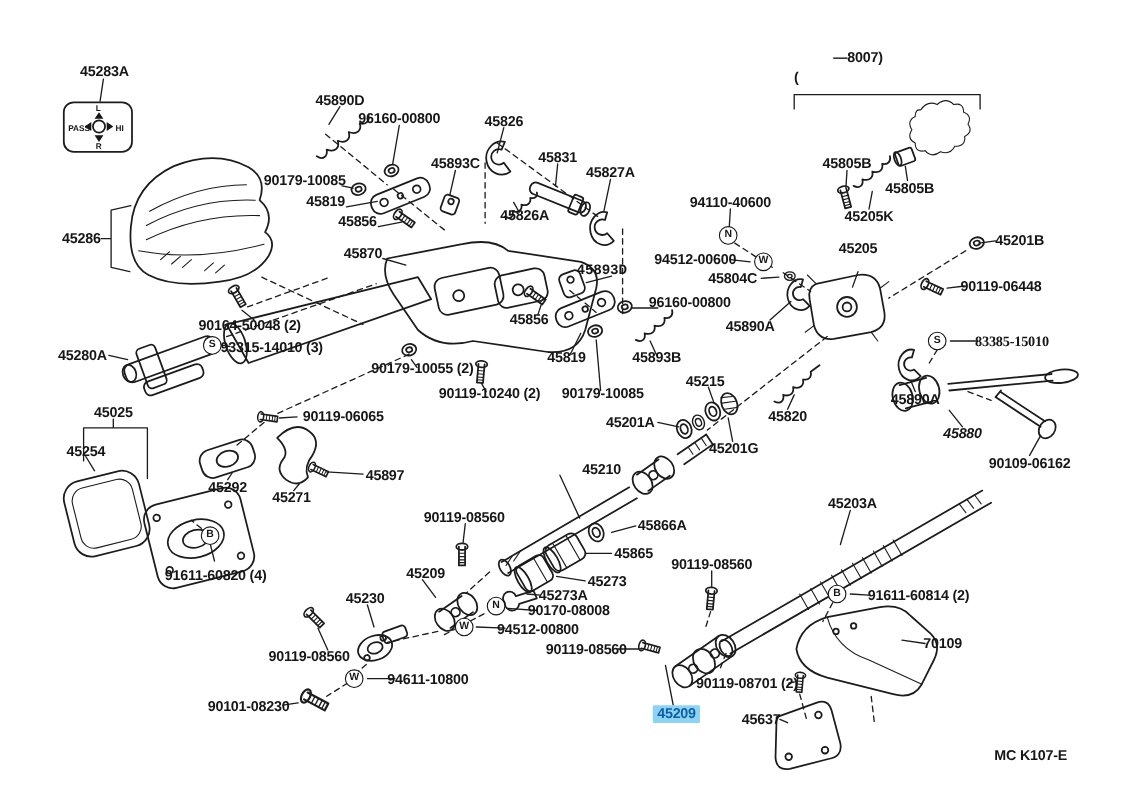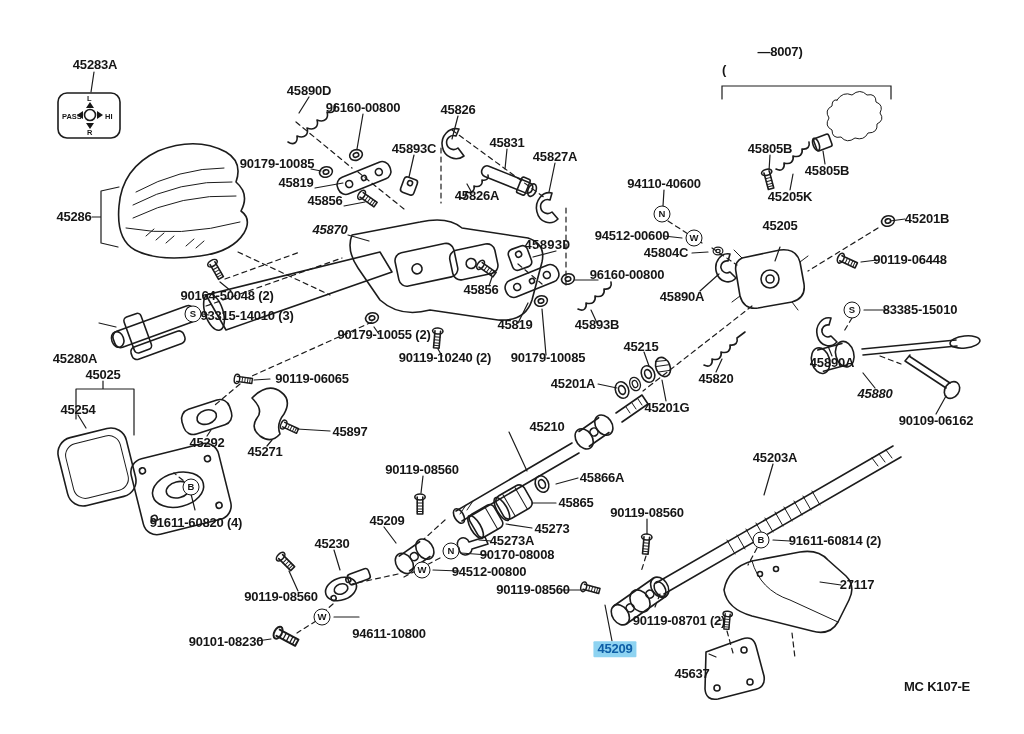--- a/index.html
+++ b/index.html
@@ -361,80 +361,80 @@
       <div class="lbl" style="left: 309px; top: 91px;">45890D</div>
       <div class="lbl" style="left: 363px; top: 108px;">96160-00800</div>
       <div class="lbl" style="left: 277px; top: 164px;">90179-10085</div>
       <div class="lbl" style="left: 296px; top: 183px;">45819</div>
       <div class="lbl" style="left: 325px; top: 201px;">45856</div>
       <div class="lbl" style="left: 414px; top: 149px;">45893C</div>
       <div class="lbl" style="left: 458px; top: 110px;">45826</div>
       <div class="lbl" style="left: 507px; top: 143px;">45831</div>
       <div class="lbl" style="left: 477px; top: 196px;">45826A</div>
       <div class="lbl" style="left: 555px; top: 157px;">45827A</div>
-      <div class="lbl" style="left: 330px; top: 230px; font-style: italic;">45870</div>
+      <div class="lbl" style="left: 330px; top: 230px;">45870</div>
       <div class="lbl" style="left: 547px; top: 246px; font-family: Liberation Mono, monospace;">45893D</div>
       <div class="lbl" style="left: 627px; top: 275px;">96160-00800</div>
       <div class="lbl" style="left: 481px; top: 290px;">45856</div>
       <div class="lbl" style="left: 515px; top: 325px;">45819</div>
       <div class="lbl" style="left: 597px; top: 325px;">45893B</div>
       <div class="lbl" style="left: 384px; top: 335px;">90179-10055 (2)</div>
       <div class="lbl" style="left: 445px; top: 358px;">90119-10240 (2)</div>
       <div class="lbl" style="left: 548px; top: 358px;">90179-10085</div>
       <div class="lbl" style="left: 227px; top: 296px;">90164-50048 (2)</div>
       <div class="lbl" style="left: 247px; top: 316px;">93315-14010 (3)</div>
-      <div class="lbl" style="left: 75px; top: 323px; margin-top: 36px;">45280A</div>
+      <div class="lbl" style="left: 75px; top: 323px;">45280A</div>
       <div class="lbl" style="left: 103px; top: 375px;">45025</div>
       <div class="lbl" style="left: 78px; top: 410px;">45254</div>
       <div class="lbl" style="left: 312px; top: 379px;">90119-06065</div>
       <div class="lbl" style="left: 207px; top: 443px;">45292</div>
       <div class="lbl" style="left: 265px; top: 452px;">45271</div>
       <div class="lbl" style="left: 350px; top: 432px;">45897</div>
       <div class="lbl" style="left: 196px; top: 523px;">91611-60820 (4)</div>
       <div class="lbl" style="left: 724px; top: 70px;">(</div>
       <div class="lbl" style="left: 780px; top: 52px;">—8007)</div>
       <div class="lbl" style="left: 770px; top: 149px;">45805B</div>
       <div class="lbl" style="left: 827px; top: 171px;">45805B</div>
       <div class="lbl" style="left: 790px; top: 197px;">45205K</div>
       <div class="lbl" style="left: 664px; top: 184px;">94110-40600</div>
       <div class="lbl" style="left: 632px; top: 236px;">94512-00600</div>
       <div class="lbl" style="left: 666px; top: 253px;">45804C</div>
       <div class="lbl" style="left: 780px; top: 226px;">45205</div>
       <div class="lbl" style="left: 682px; top: 297px;">45890A</div>
       <div class="lbl" style="left: 927px; top: 219px;">45201B</div>
       <div class="lbl" style="left: 910px; top: 260px;">90119-06448</div>
-      <div class="lbl" style="left: 920px; top: 310px;">83385-15010</div>
+      <div class="lbl" style="left: 920px; top: 310px; font-family: Liberation Serif, serif;">83385-15010</div>
       <div class="lbl" style="left: 641px; top: 347px;">45215</div>
       <div class="lbl" style="left: 716px; top: 379px;">45820</div>
       <div class="lbl" style="left: 832px; top: 363px;">45890A</div>
       <div class="lbl" style="left: 875px; top: 394px; font-style: italic;">45880</div>
       <div class="lbl" style="left: 936px; top: 421px;">90109-06162</div>
       <div class="lbl" style="left: 573px; top: 384px;">45201A</div>
       <div class="lbl" style="left: 667px; top: 408px;">45201G</div>
       <div class="lbl" style="left: 507px; top: 427px; margin-left: 40px;">45210</div>
       <div class="lbl" style="left: 422px; top: 470px;">90119-08560</div>
       <div class="lbl" style="left: 602px; top: 478px;">45866A</div>
       <div class="lbl" style="left: 576px; top: 503px;">45865</div>
       <div class="lbl" style="left: 552px; top: 529px;">45273</div>
       <div class="lbl" style="left: 512px; top: 541px;">45273A</div>
       <div class="lbl" style="left: 517px; top: 555px;">90170-08008</div>
       <div class="lbl" style="left: 489px; top: 572px;">94512-00800</div>
       <div class="lbl" style="left: 387px; top: 521px;">45209</div>
       <div class="lbl" style="left: 332px; top: 544px;">45230</div>
       <div class="lbl" style="left: 281px; top: 597px;">90119-08560</div>
-      <div class="lbl" style="left: 389px; top: 618px; margin-top: 16px;">94611-10800</div>
+      <div class="lbl" style="left: 389px; top: 618px;">94611-10800</div>
       <div class="lbl" style="left: 226px; top: 642px;">90101-08230</div>
       <div class="lbl" style="left: 647px; top: 513px;">90119-08560</div>
       <div class="lbl" style="left: 533px; top: 590px;">90119-08560</div>
       <div class="lbl" style="left: 775px; top: 458px;">45203A</div>
       <div class="lbl" style="left: 835px; top: 541px;">91611-60814 (2)</div>
-      <div class="lbl" style="left: 857px; top: 585px;">27117</div>
+      <div class="lbl" style="left: 857px; top: 585px;">70109</div>
       <div class="lbl" style="left: 679px; top: 621px;">90119-08701 (2)</div>
       <div class="lbl hl" style="left: 615px; top: 649px; background: rgb(142, 211, 241); color: rgb(14, 94, 166);">45209</div>
-      <div class="lbl" style="left: 692px; top: 654px; margin-top: 20px;">45637</div>
+      <div class="lbl" style="left: 692px; top: 654px;">45637</div>
       <div class="lbl" style="left: 937px; top: 687px;">MC K107-E</div>
       <div class="sym" style="left: 193px; top: 314px;">S</div>
       <div class="sym" style="left: 662px; top: 214px;">N</div>
       <div class="sym" style="left: 694px; top: 238px;">W</div>
       <div class="sym" style="left: 852px; top: 310px;">S</div>
       <div class="sym" style="left: 191px; top: 487px;">B</div>
       <div class="sym" style="left: 451px; top: 551px;">N</div>
       <div class="sym" style="left: 422px; top: 570px;">W</div>
       <div class="sym" style="left: 322px; top: 617px;">W</div>
       <div class="sym" style="left: 761px; top: 540px;">B</div>

